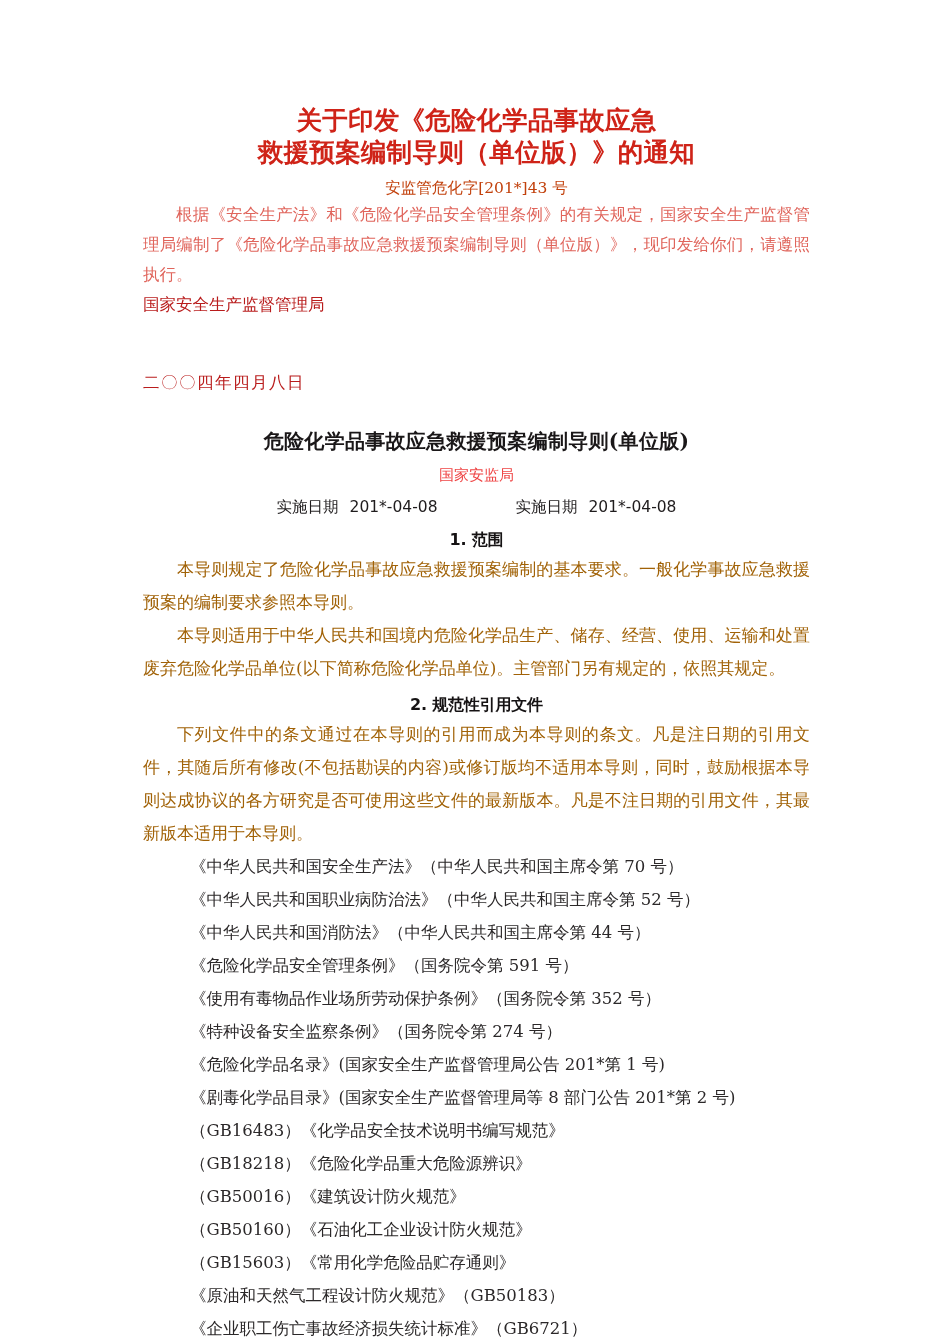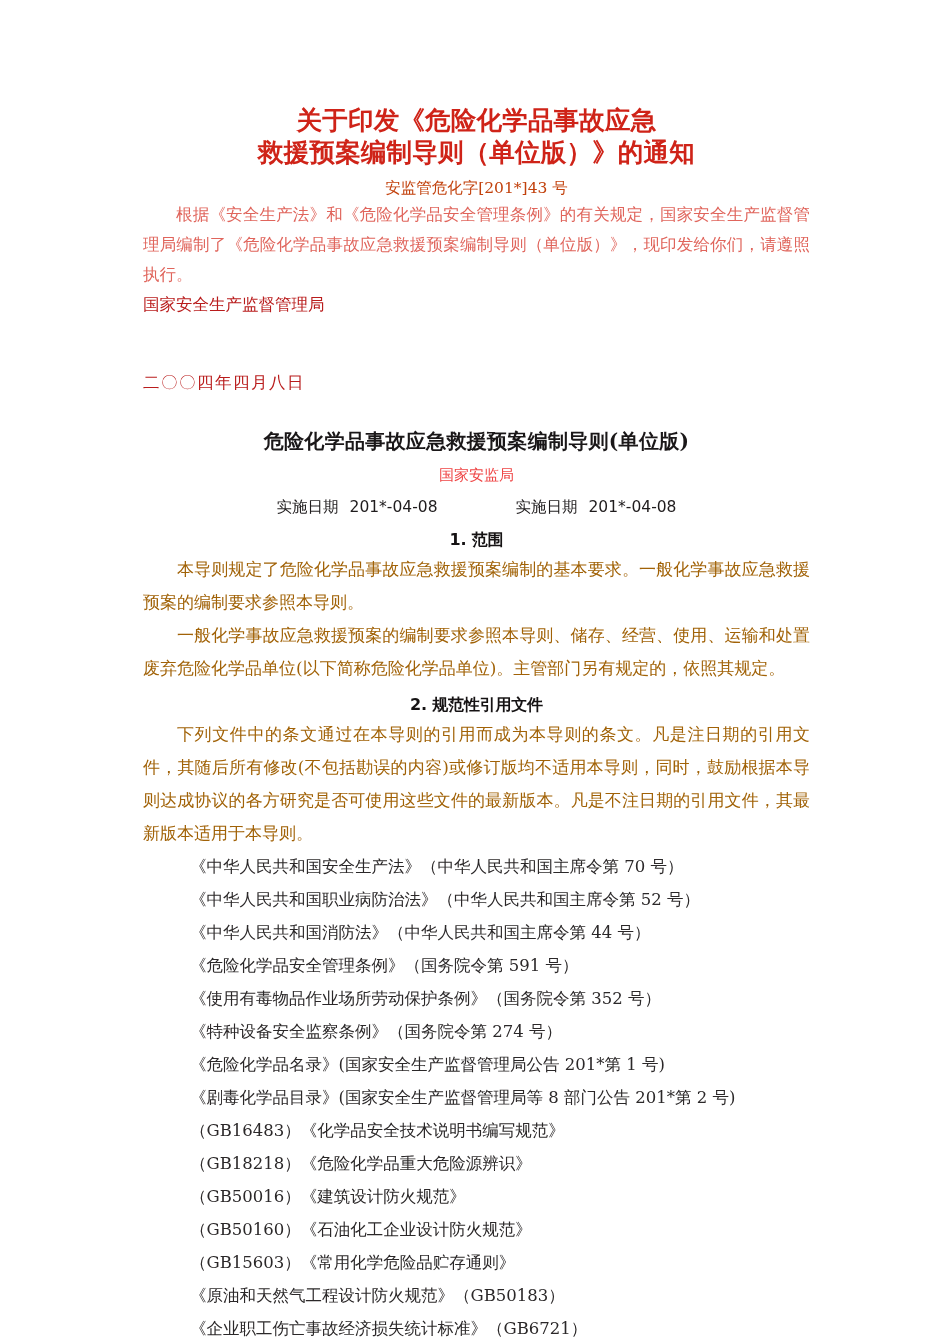--- a/index.html
+++ b/index.html
@@ -185,21 +185,21 @@
     <h2 class="main-heading">危险化学品事故应急救援预案编制导则(单位版)</h2>
 
     <p class="issuer">国家安监局</p>
 
     <p class="date-row">
       <span>实施日期</span><span class="sep"></span><span>201*-04-08</span><span class="gap"></span><span>实施日期</span><span class="sep"></span><span>201*-04-08</span>
     </p>
 
     <h3 class="section-heading">1. 范围</h3>
     <p class="body-para">本导则规定了危险化学品事故应急救援预案编制的基本要求。一般化学事故应急救援预案的编制要求参照本导则。</p>
-    <p class="body-para">一般化学事故应急救援预案的编制要求参照本导则、储存、经营、使用、运输和处置废弃危险化学品单位(以下简称危险化学品单位)。主管部门另有规定的，依照其规定。</p>
+    <p class="body-para">本导则适用于中华人民共和国境内危险化学品生产、储存、经营、使用、运输和处置废弃危险化学品单位(以下简称危险化学品单位)。主管部门另有规定的，依照其规定。</p>
 
     <h3 class="section-heading">2. 规范性引用文件</h3>
     <p class="body-para">下列文件中的条文通过在本导则的引用而成为本导则的条文。凡是注日期的引用文件，其随后所有修改(不包括勘误的内容)或修订版均不适用本导则，同时，鼓励根据本导则达成协议的各方研究是否可使用这些文件的最新版本。凡是不注日期的引用文件，其最新版本适用于本导则。</p>
 
     <ul class="ref-list">
       <li>《中华人民共和国安全生产法》（中华人民共和国主席令第 70 号）</li>
       <li>《中华人民共和国职业病防治法》（中华人民共和国主席令第 52 号）</li>
       <li>《中华人民共和国消防法》（中华人民共和国主席令第 44 号）</li>
       <li>《危险化学品安全管理条例》（国务院令第 591 号）</li>
       <li>《使用有毒物品作业场所劳动保护条例》（国务院令第 352 号）</li>

